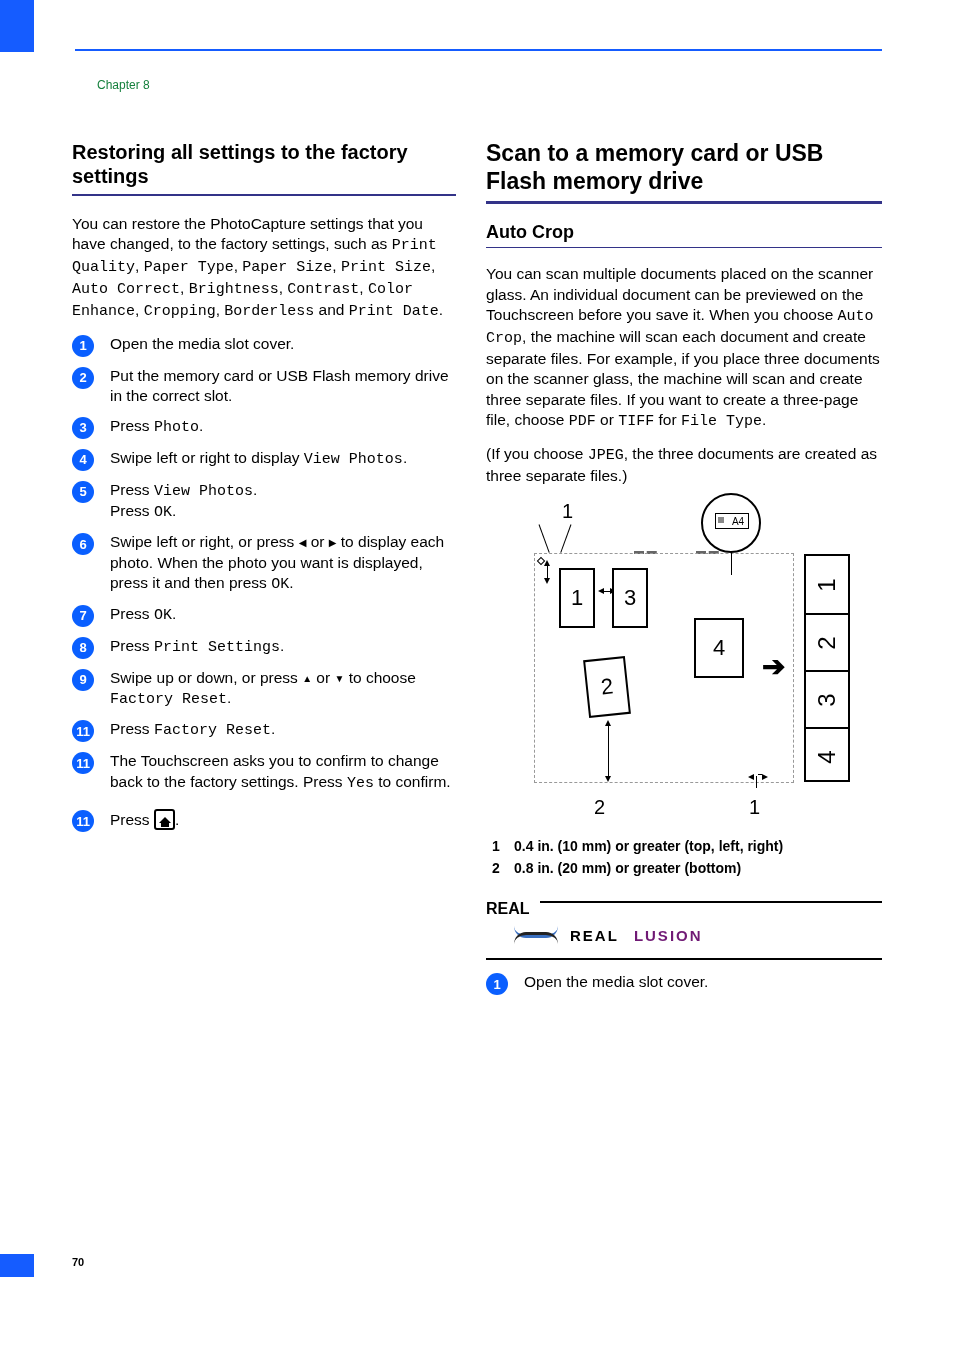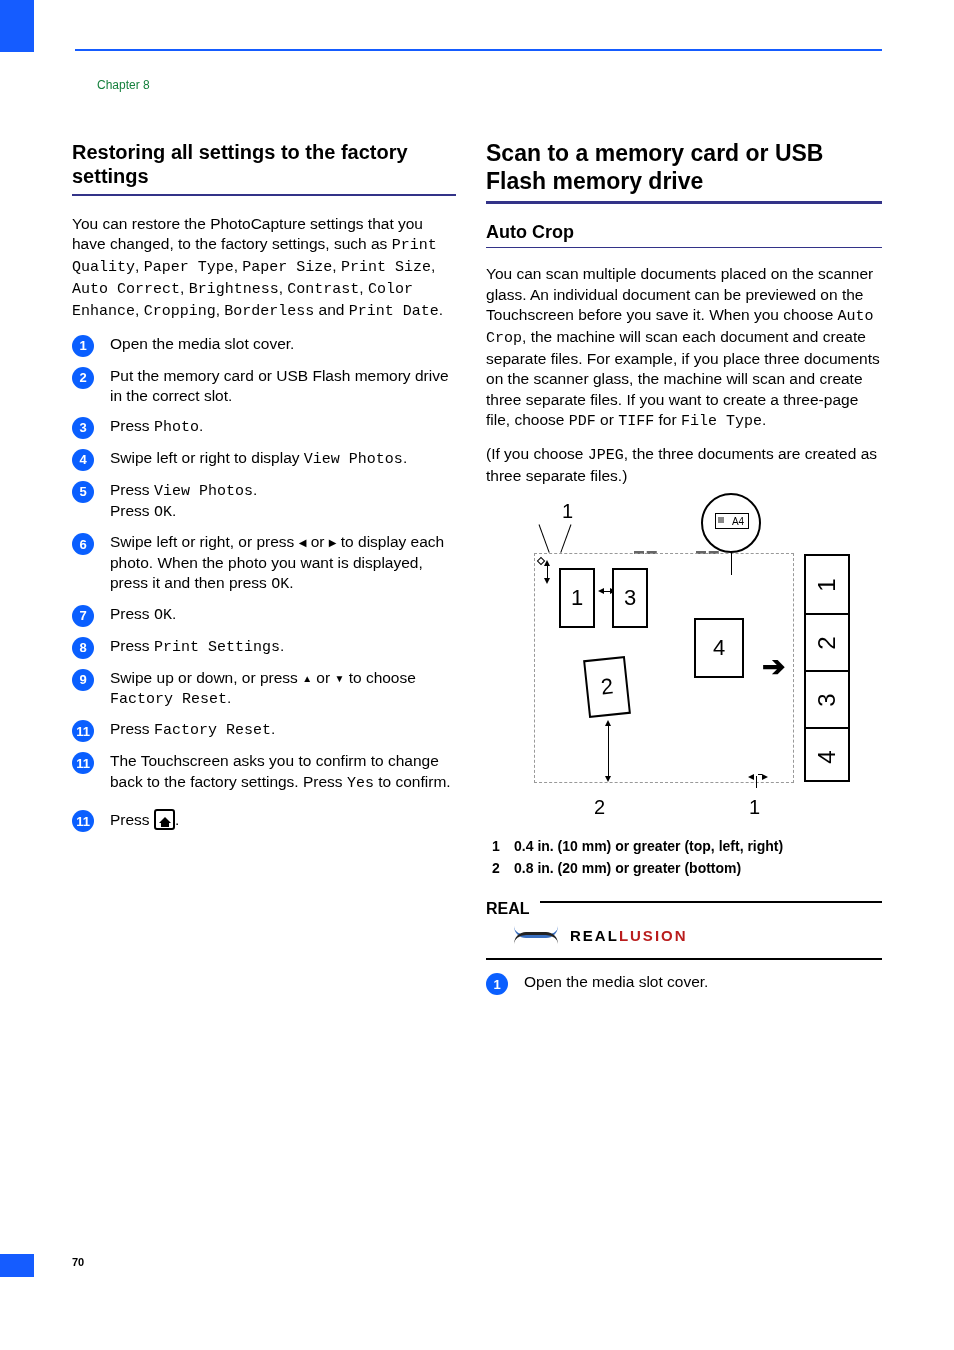--- a/index.html
+++ b/index.html
@@ -77,21 +77,21 @@
   .bot-tick1 { position:absolute; left:252px; top:278px; width:1px; height:12px; background:#000;}
   .bot-arrr { position:absolute; left:254px; top:276px; display:flex;}
   .bot-arrl { position:absolute; left:244px; top:276px; display:flex;}
   .tick-dbl { position:absolute; left:130px; top:47px; font-size:10px; color:#666;}
   .tick-dbl2 { position:absolute; left:192px; top:47px; font-size:10px; color:#666;}
   .reallusion { display:flex; align-items:center; gap:10px; margin-top:8px; }
   .real-swoosh { width:46px; height:18px; position:relative; }
   .real-swoosh::before{content:"";position:absolute;left:0;top:0;width:44px;height:9px;border:3px solid #3a6fbf;border-top:0;border-left:0;border-right:0;border-radius:0 0 22px 22px;}
   .real-swoosh::after{content:"";position:absolute;left:0;top:6px;width:44px;height:9px;border:3px solid #222;border-bottom:0;border-left:0;border-right:0;border-radius:22px 22px 0 0;}
   .real-text { font-weight:bold; letter-spacing:2px; font-size:15px;}
-  .real-text .gray { color:#b91c1c; }
+  .real-text .gray { color:#701a75;margin-left:15px; }
 </style>
 </head>
 <body>
 
 <div class="blue-edge-vert"></div>
 <div class="blue-edge-horz"></div>
 <div class="blue-page-tab"></div>
 
 <div class="chapter">Chapter 8</div>
 

